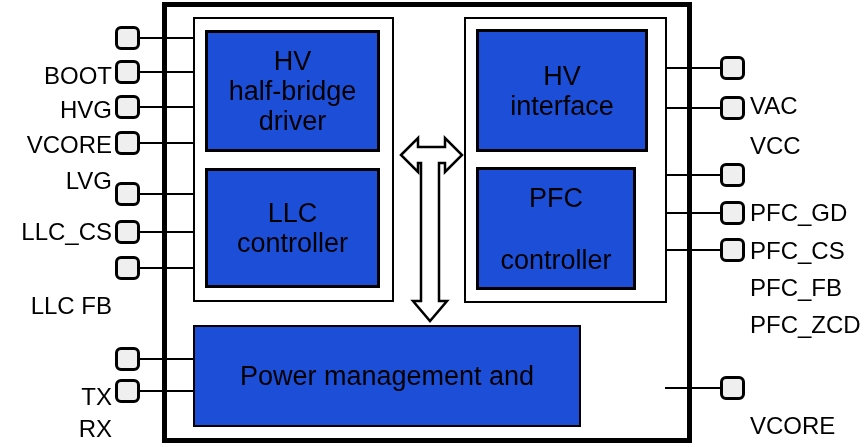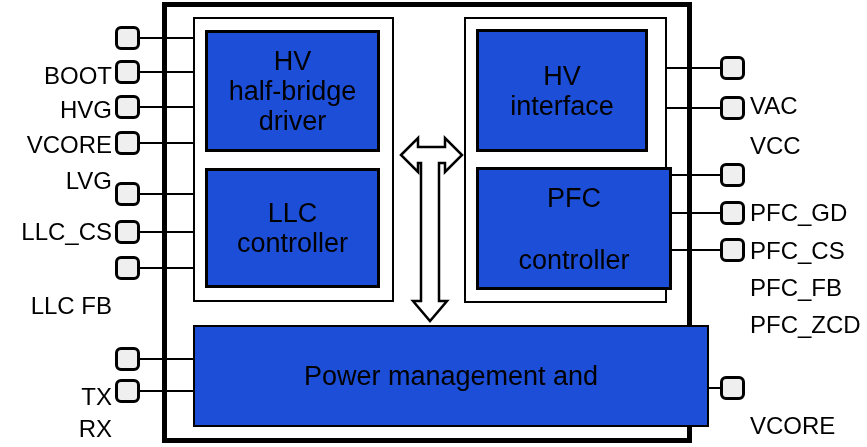--- a/index.html
+++ b/index.html
@@ -33,22 +33,22 @@
     flex-direction: column;
     align-items: center;
     justify-content: center;
     text-align: center;
     font-size: 27px;
     line-height: 30px;
   }
   #b-hvhb { left: 205px; top: 30px;  width: 175px; height: 122px; }
   #b-llc  { left: 205px; top: 168px; width: 175px; height: 120px; }
   #b-hvac { left: 476px; top: 29px;  width: 172px; height: 123px; }
-  #b-pfc  { left: 476px; top: 167px; width: 196px; height: 123px; gap: 32px; }
-  #b-pm   { left: 193px; top: 325px; width: 516px; height: 102px; border-width: 2px; }
+  #b-pfc  { left: 476px; top: 167px; width: 160px; height: 123px; gap: 32px; }
+  #b-pm   { left: 193px; top: 325px; width: 388px; height: 102px; border-width: 2px; }
 
   
   .wire {
     position: absolute;
     height: 2px;
     background: #000;
   }
   .wire.l { left: 140px; width: 53px; }
   .wire.r { left: 667px; width: 53px; }
   .wire.rv { left: 665px; width: 55px; }

